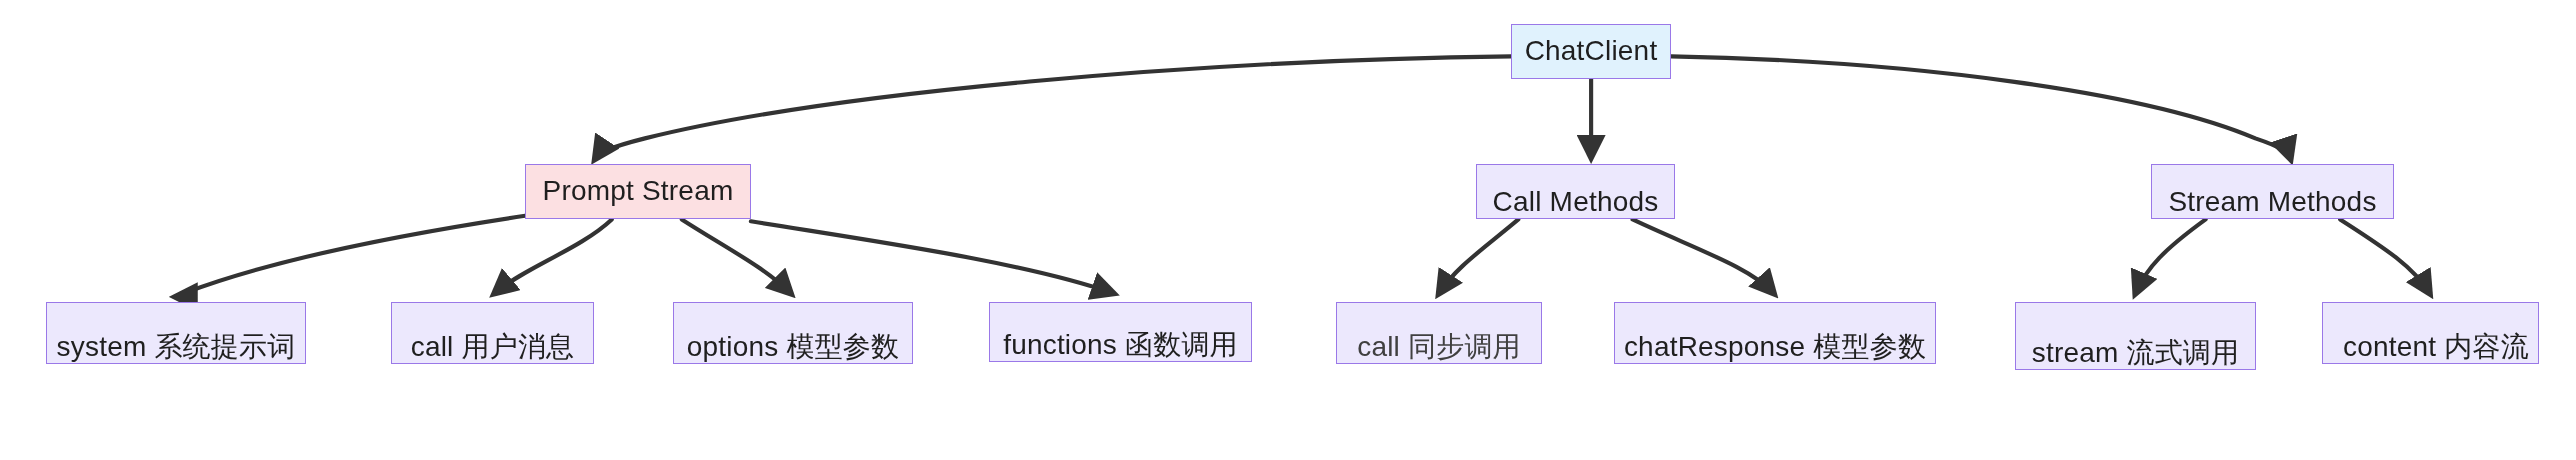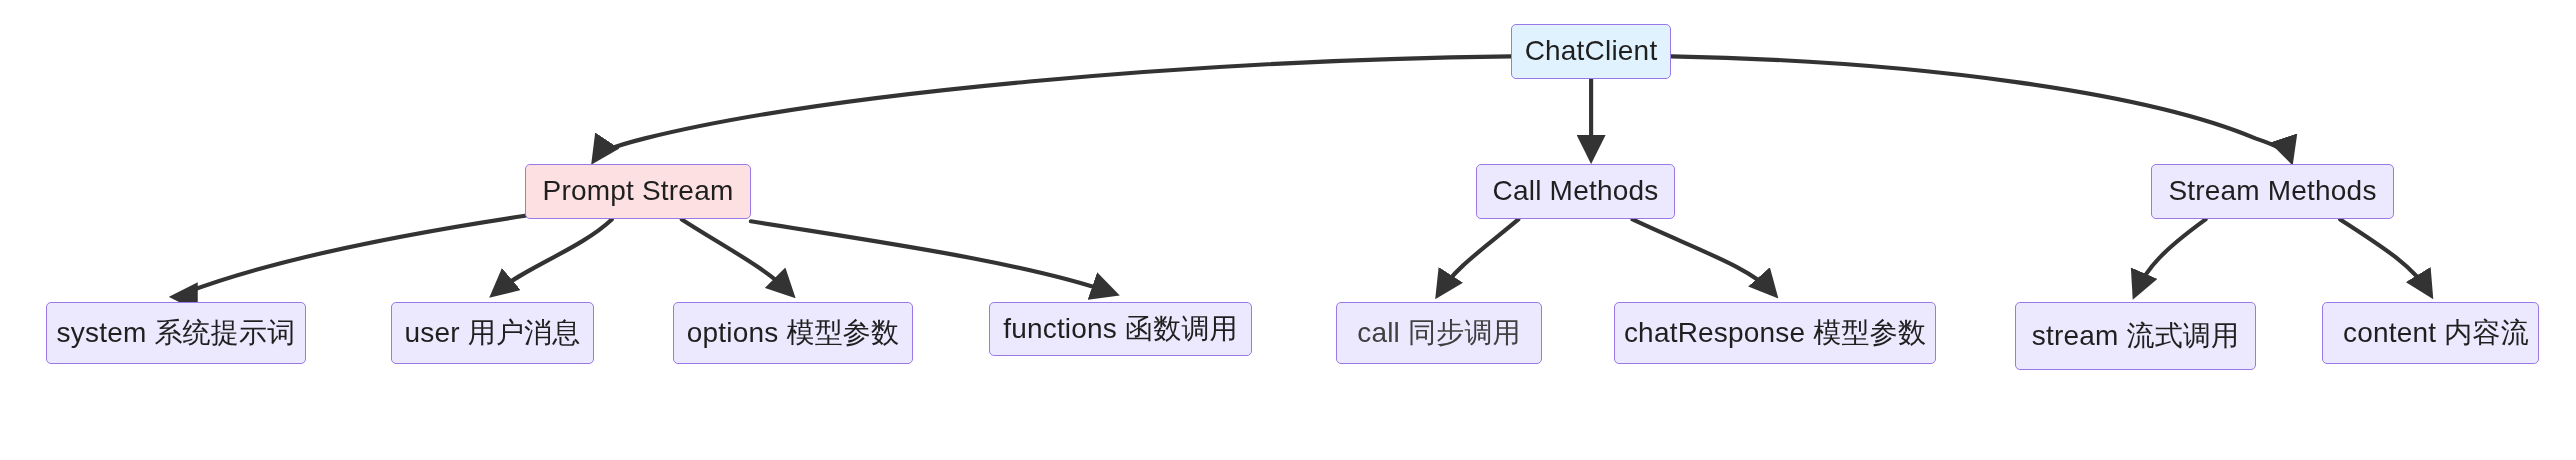--- a/index.html
+++ b/index.html
@@ -26,31 +26,31 @@
     height: 461px;
     pointer-events: none;
   }
   .node {
     position: absolute;
     box-sizing: border-box;
     display: flex;
     align-items: center;
     justify-content: center;
     border: 1.8px solid #9a78e8;
-    border-radius: 5px;
+    border-radius: 0;
     color: #1f1f1f;
     font-size: 28px;
     line-height: 1.1;
     white-space: nowrap;
     letter-spacing: 0.2px;
     background: #ece8fd;
   }
   .node.fill-blue  { background: #e0f2fd; }
   .node.fill-pink  { background: #fce0e2; }
-  .node.fill-lav   { background: #ece8fd; }
+  .node.fill-lav   { background: #ece8fd; align-items: flex-end; }
   .node-label {
     display: block;
     pointer-events: none;
   }
 </style>
 </head>
 <body>
 
 <div id="canvas" style="background: rgb(255, 255, 255);">
 
@@ -85,26 +85,26 @@
       <div class="node fill-lav" style="left: 1476px; top: 164px; width: 199px; height: 55px; background: rgb(236, 232, 253); border-color: rgb(154, 120, 232); color: rgb(31, 31, 31);">
         <span class="node-label">Call Methods</span>
       </div>
       <div class="node fill-lav" style="left: 2151px; top: 164px; width: 243px; height: 55px; background: rgb(236, 232, 253); border-color: rgb(154, 120, 232); color: rgb(31, 31, 31);">
         <span class="node-label">Stream Methods</span>
       </div>
       <div class="node fill-lav" style="left: 46px; top: 302px; width: 260px; height: 62px; background: rgb(236, 232, 253); border-color: rgb(154, 120, 232); color: rgb(31, 31, 31);">
         <span class="node-label">system 系统提示词</span>
       </div>
       <div class="node fill-lav" style="left: 391px; top: 302px; width: 203px; height: 62px; background: rgb(236, 232, 253); border-color: rgb(154, 120, 232); color: rgb(31, 31, 31);">
-        <span class="node-label">user 用户消息</span>
+        <span class="node-label">call 用户消息</span>
       </div>
       <div class="node fill-lav" style="left: 673px; top: 302px; width: 240px; height: 62px; background: rgb(236, 232, 253); border-color: rgb(154, 120, 232); color: rgb(31, 31, 31);">
         <span class="node-label">options 模型参数</span>
       </div>
-      <div class="node fill-lav" style="left: 989px; top: 302px; width: 263px; height: 54px; background: rgb(236, 232, 253); border-color: rgb(154, 120, 232); color: rgb(31, 31, 31);">
+      <div class="node fill-lav" style="left: 989px; top: 302px; width: 263px; height: 60px; background: rgb(236, 232, 253); border-color: rgb(154, 120, 232); color: rgb(31, 31, 31);">
         <span class="node-label">functions 函数调用</span>
       </div>
       <div class="node fill-lav" style="left: 1336px; top: 302px; width: 206px; height: 62px; background: rgb(236, 232, 253); border-color: rgb(154, 120, 232); color: #404040;">
         <span class="node-label">call 同步调用</span>
       </div>
       <div class="node fill-lav" style="left: 1614px; top: 302px; width: 322px; height: 62px; background: rgb(236, 232, 253); border-color: rgb(154, 120, 232); color: rgb(31, 31, 31);">
         <span class="node-label">chatResponse 模型参数</span>
       </div>
       <div class="node fill-lav" style="left: 2015px; top: 302px; width: 241px; height: 68px; background: rgb(236, 232, 253); border-color: rgb(154, 120, 232); color: rgb(31, 31, 31);">
         <span class="node-label">stream 流式调用</span>

